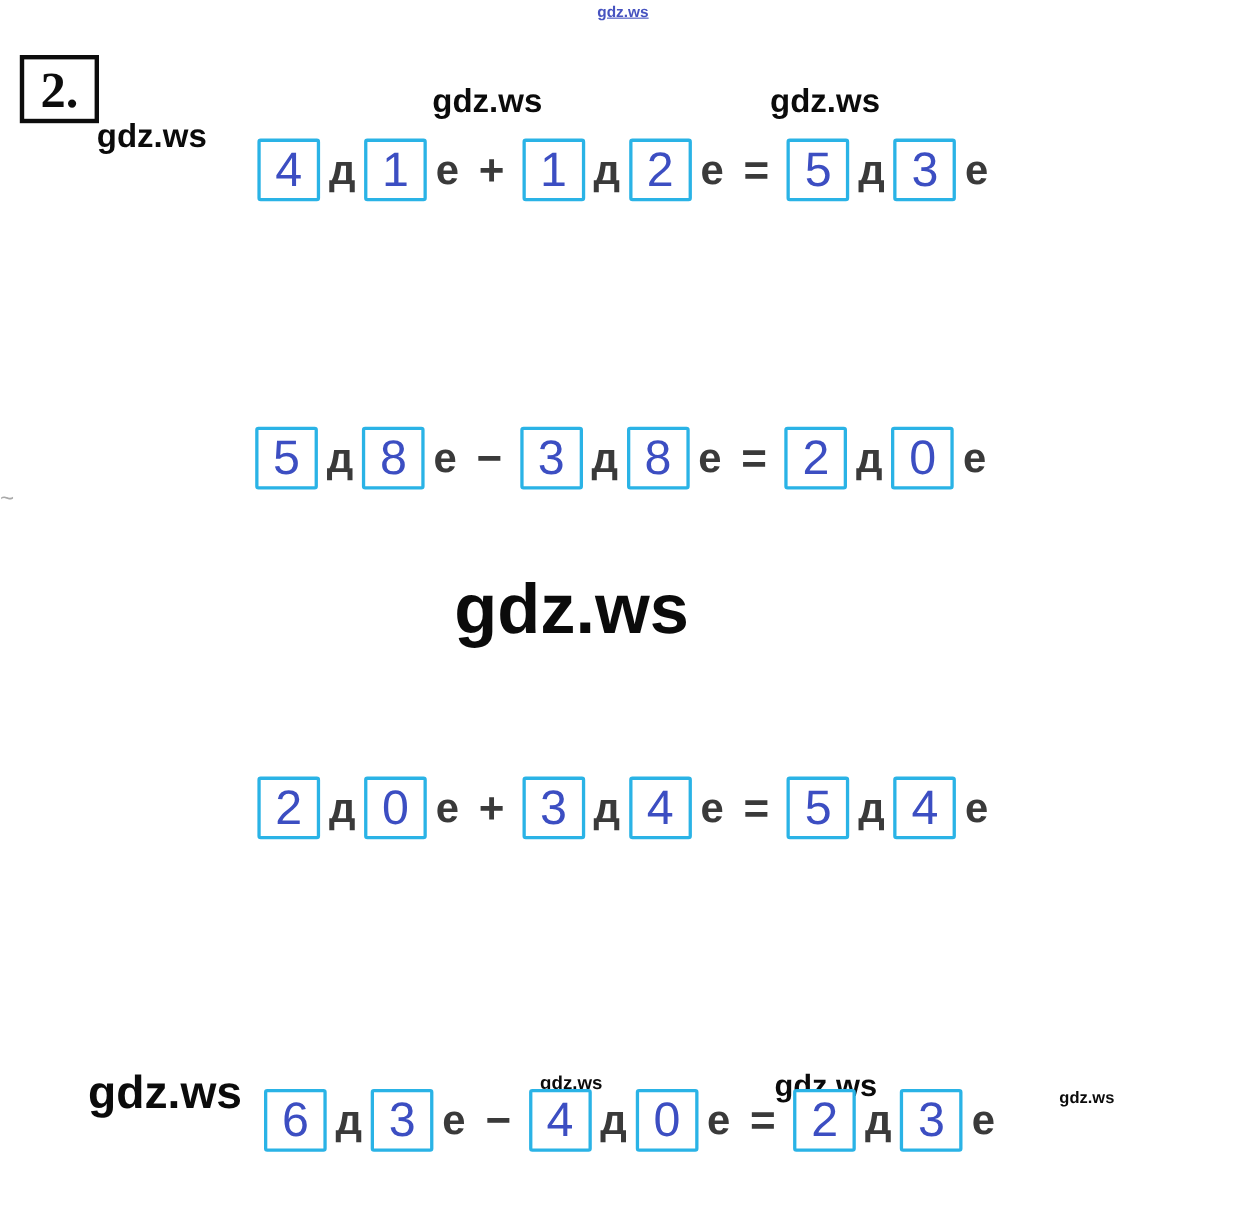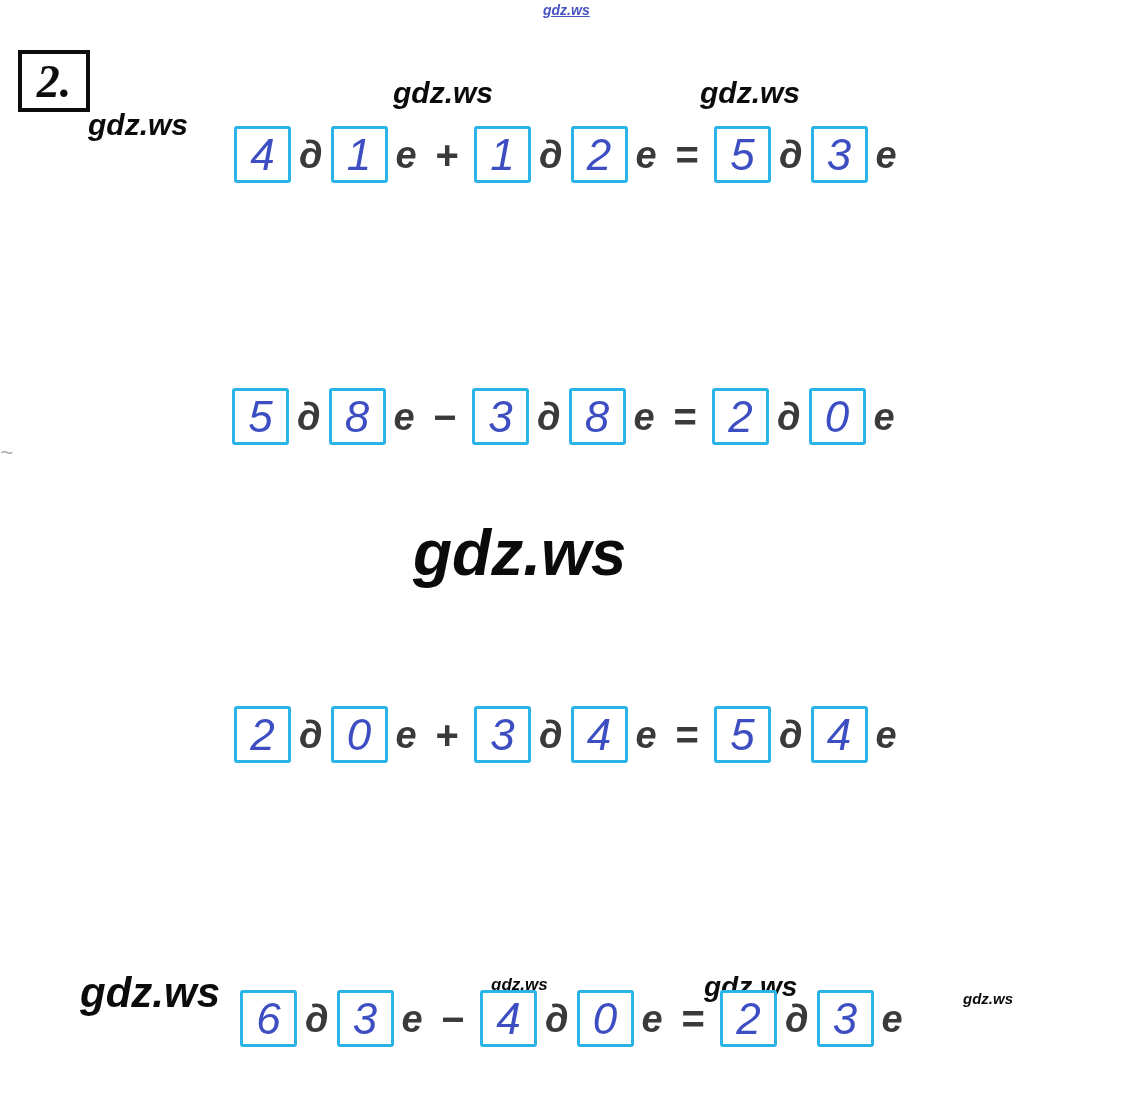--- a/index.html
+++ b/index.html
@@ -3,21 +3,21 @@
 <meta charset="utf-8">
 <style>
   * { margin: 0; padding: 0; box-sizing: border-box; }
   html, body { background: #ffffff; }
   body {
     width: 1143px; height: 1111px;
     position: relative;
     overflow: hidden;
     font-family: "Liberation Sans", sans-serif;
   }
-  .page { position: absolute; inset: 0; background: #ffffff; font-style: italic; }
+  .page { position: absolute; inset: 0; background: #ffffff; }
 
   
   .exercise-box {
     position: absolute; left: 18px; top: 50px;
     width: 72px; height: 62px;
     border: 4px solid #0d0d0d;
     display: flex; align-items: center; justify-content: center;
     font-family: "Liberation Serif", serif;
     font-weight: bold; font-size: 46px; color: #0d0d0d;
     background: #ffffff;

